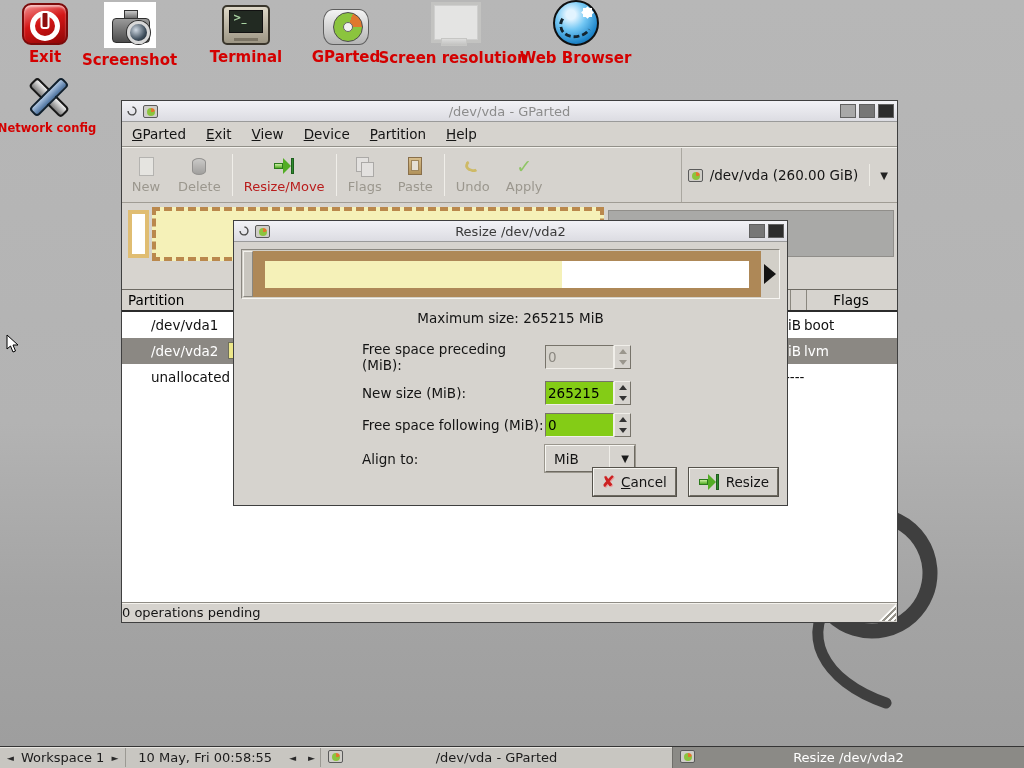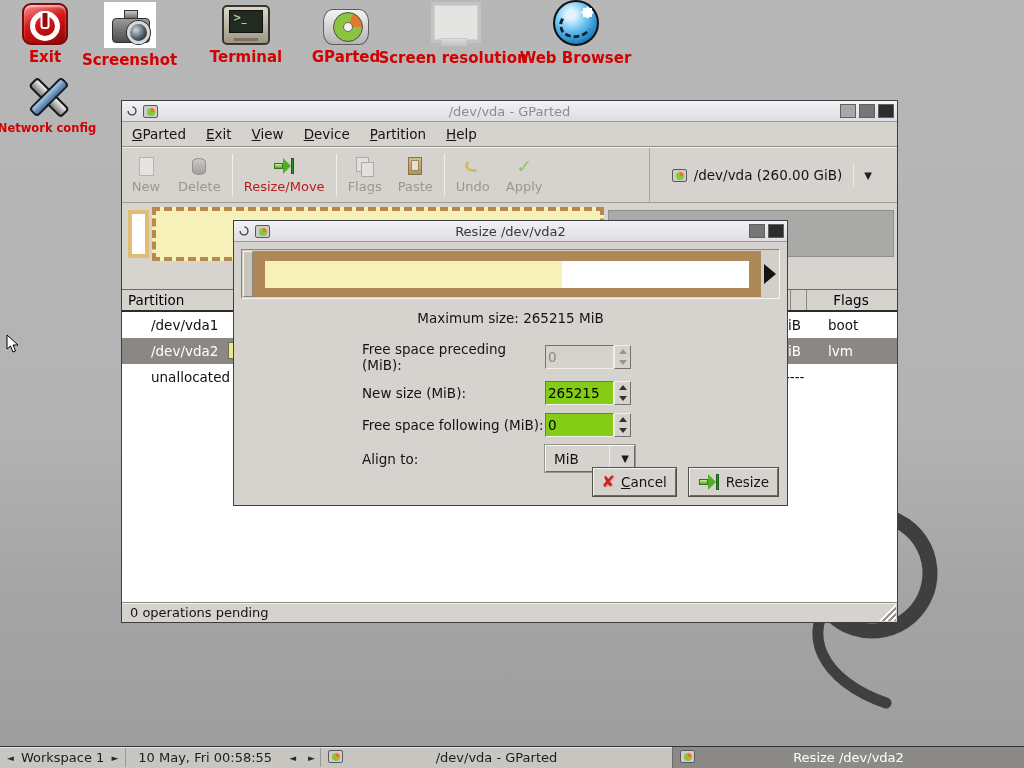--- a/index.html
+++ b/index.html
@@ -100,44 +100,44 @@
   .ic-paste { width:14px; height:18px; background:linear-gradient(#d8b87a,#a8823e); border:1px solid #77572a; opacity:.8; position:relative; }
   .ic-paste::before { content:""; position:absolute; left:2px; top:2px; right:2px; bottom:3px; background:#e9e4d8; border:1px solid #917342; }
   .ic-undo { width:15px; height:12px; border:3px solid #cdb44e; border-color:transparent transparent #cdb44e #cdb44e;
     border-radius:50%; transform:rotate(12deg); opacity:.8; }
   .ic-apply { color:#7ec24c; font-size:19px; font-weight:bold; line-height:1; opacity:.8; }
   .gicon-resize { width:22px; height:16px; position:relative; display:inline-block; }
   .gicon-resize i { position:absolute; display:block; }
   .gicon-resize .shaft { left:1px; top:5px; width:9px; height:6px; background:linear-gradient(#cdeea2,#53ad25); border:1px solid #2c7a1c; }
   .gicon-resize .head { left:10px; top:0; width:0; height:0; border-left:8px solid #53ad25; border-top:8px solid transparent; border-bottom:8px solid transparent; }
   .gicon-resize .bar { right:1px; top:0; width:3px; height:16px; background:#2e8b2e; border:1px solid #1d5e1d; }
-  .dev-combo-wrap { margin-left:auto; display:flex; align-items:center; border-left:1px solid #aaa7a0; padding:0 18px; }
+  .dev-combo-wrap { margin-left:auto; display:flex; align-items:center; border-left:1px solid #aaa7a0; padding:0 2px; }
   .dev-combo { display:flex; align-items:center; gap:7px; font-size:13.5px; color:#141414; padding:4px 4px; }
   .combo-sep { width:1px; height:22px; background:#a7a39b; border-right:1px solid #eeece6; margin-left:4px; }
   .combo-arrow { font-size:10px; color:#222; padding:0 3px; }
 
   .visualband { height:87px; flex:0 0 87px; position:relative; background:#d7d4cf; border-bottom:1px solid #6d6a63; }
   .p-vda1 { position:absolute; left:6px; top:7px; width:21px; height:48px; background:#fff; border:4px solid #e0bd72; }
   .p-vda2 { position:absolute; left:30px; top:4px; width:452px; height:54px; background:#f5f1b8; border:4px dashed #ba884c; }
   .p-unalloc { position:absolute; left:486px; top:7px; width:286px; height:47px; background:#a9a9a7; border:1px solid #908e8a; }
 
   .thead { height:22px; flex:0 0 22px; background:#d6d3ce; border-bottom:2px solid #2b2b2b; position:relative; font-size:13.5px; }
   .thead .col-partition { position:absolute; left:6px; top:2px; }
   .thead .vline1 { position:absolute; left:668px; top:0; bottom:0; width:1px; background:#8a877f; }
   .thead .vline2 { position:absolute; left:684px; top:0; bottom:0; width:1px; background:#8a877f; }
   .thead .col-flags { position:absolute; left:685px; width:88px; text-align:center; top:2px; }
   .tbody { flex:1; background:#fff; position:relative; overflow:hidden; }
   .trow { height:26px; display:flex; align-items:center; font-size:13.5px; position:relative; padding-left:29px; color:#111; }
   .trow.sel { background:#8b8883; color:#fff; }
-  .trow .frag { position:absolute; left:666px; display:flex; gap:27px; }
+  .trow .frag { position:absolute; left:666px; display:flex; gap:3px; }
   .trow .frag3 { position:absolute; left:663px; }
   .swatch { position:absolute; left:106px; top:4px; width:6px; height:17px; background:#eee88a; border:1px solid #6f6f5a; }
 
   .statusbar { height:20px; flex:0 0 20px; background:#d6d3ce; border-top:1px solid #8f8c85; box-shadow:inset 0 1px 0 #f4f2ed;
-    font-size:13px; color:#141414; display:flex; align-items:center; padding-left:8px; position:relative; }
+    font-size:13px; color:#141414; display:flex; align-items:center; padding-left:0; position:relative; }
   .grip { position:absolute; right:1px; bottom:1px; width:17px; height:17px;
     background:repeating-linear-gradient(135deg,#fdfdfb 0 2px,#96938b 2px 4px);
     clip-path:polygon(100% 0,100% 100%,0 100%); }
 
   
   #dialog { left:233px; top:220px; width:555px; height:286px; z-index:10; }
   .rz-widget { margin:7px 7px 0; height:50px; flex:0 0 50px; border:1px solid; border-color:#8a8780 #f6f5f1 #f6f5f1 #8a8780;
     background:#d2cfc8; display:flex; align-items:center; padding:1px; }
   .rz-grip { width:10px; align-self:stretch; background:#c9c6bf; border:1px solid; border-color:#f2f1ec #8a8780 #8a8780 #f2f1ec; }
   .rz-frame { flex:1; align-self:stretch; background:#ae8857; display:flex; align-items:center; padding:0 12px; }

